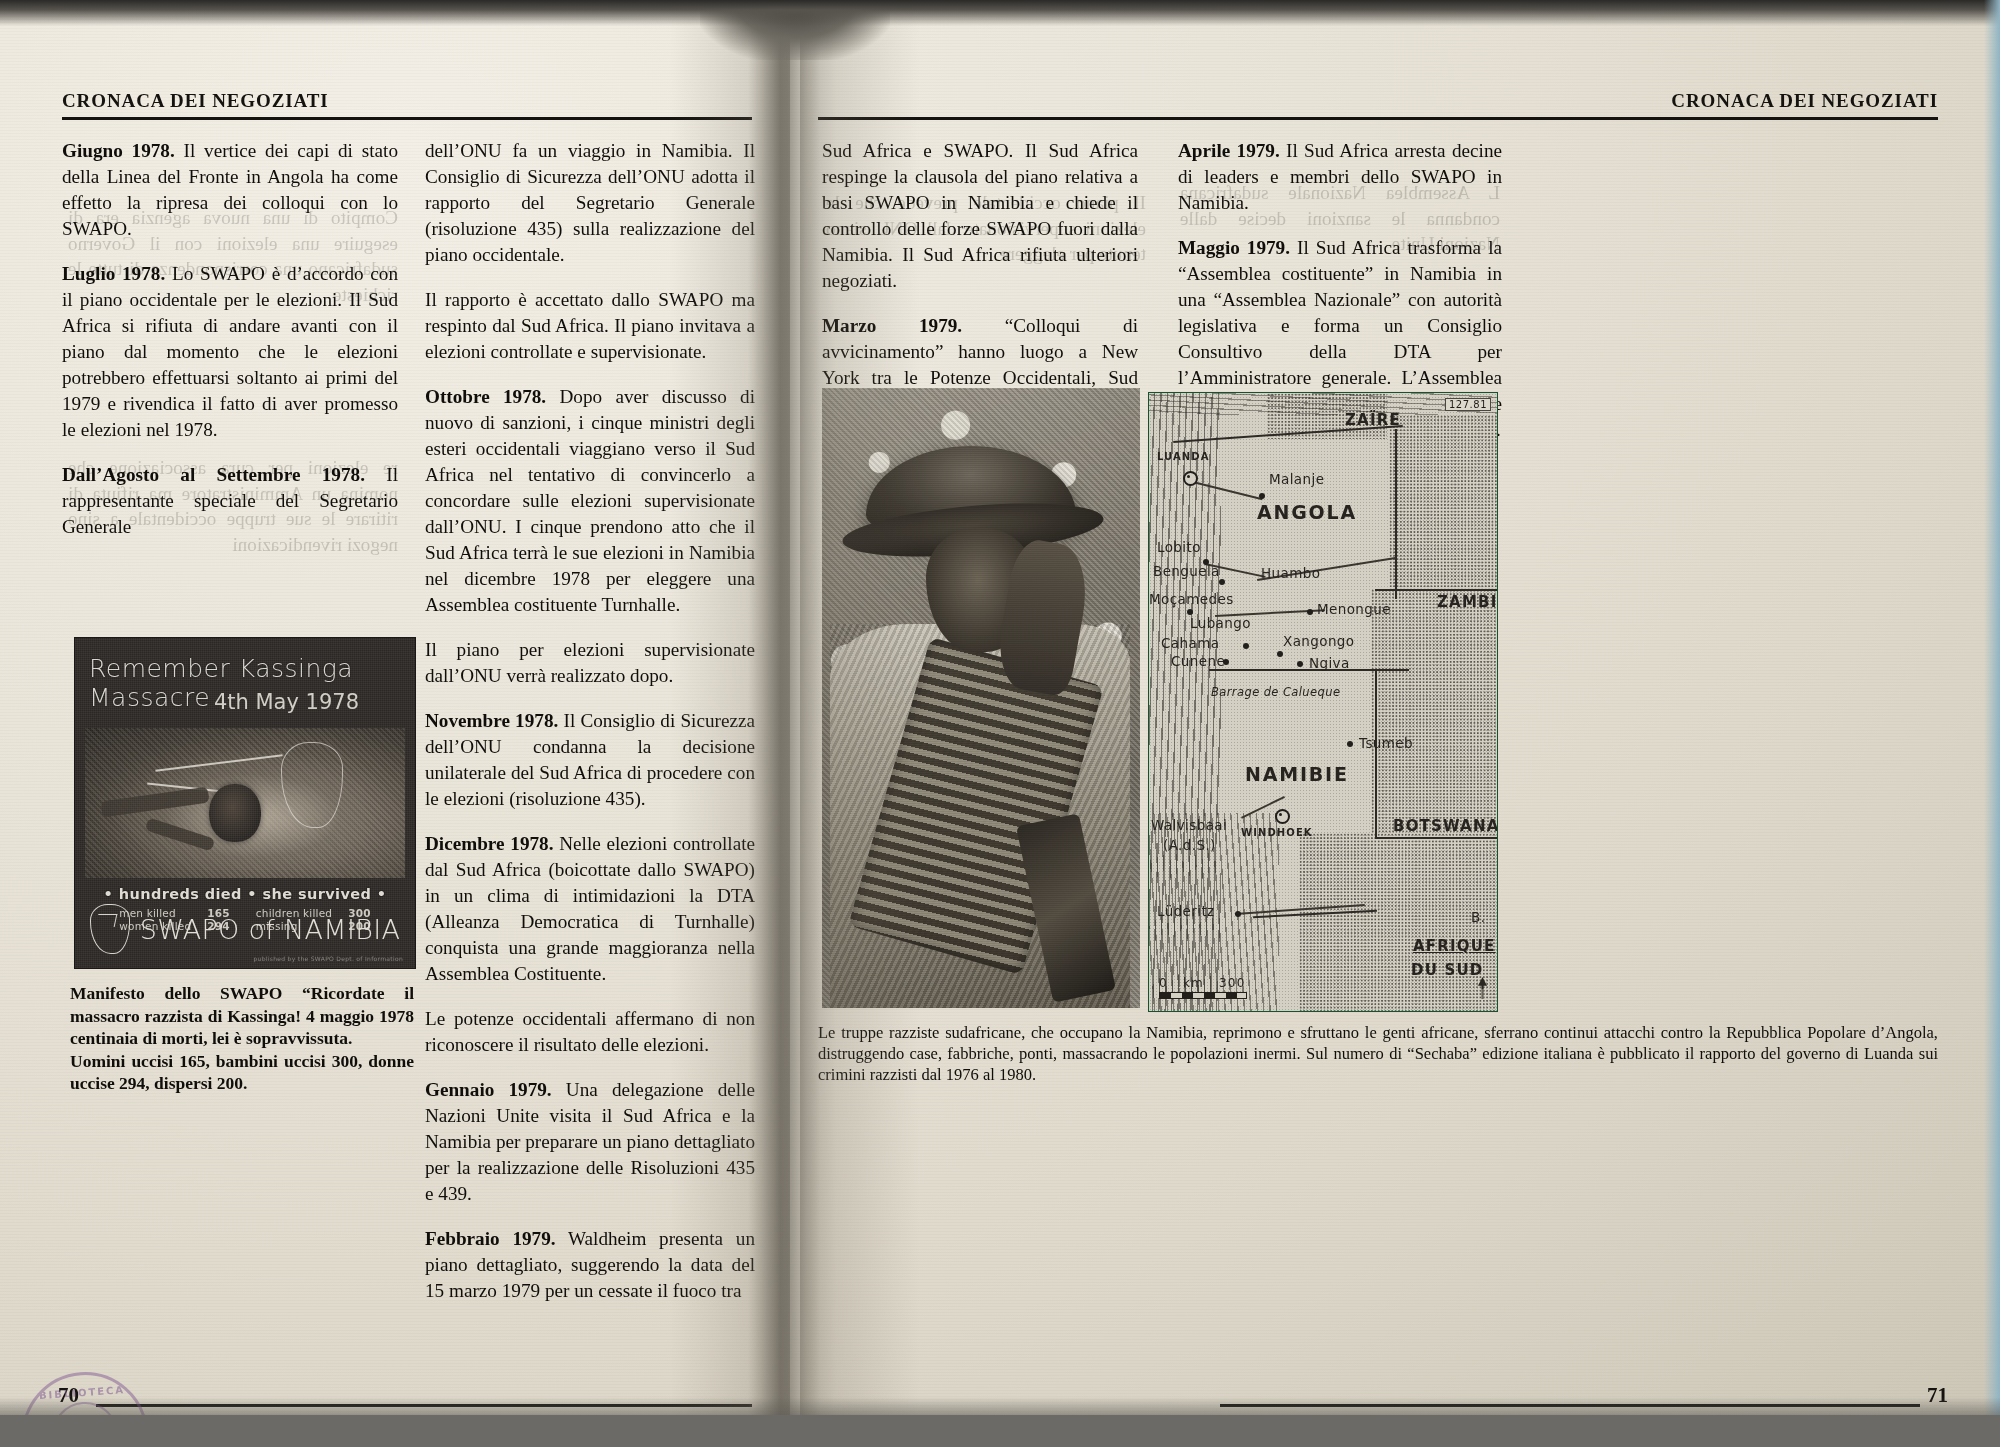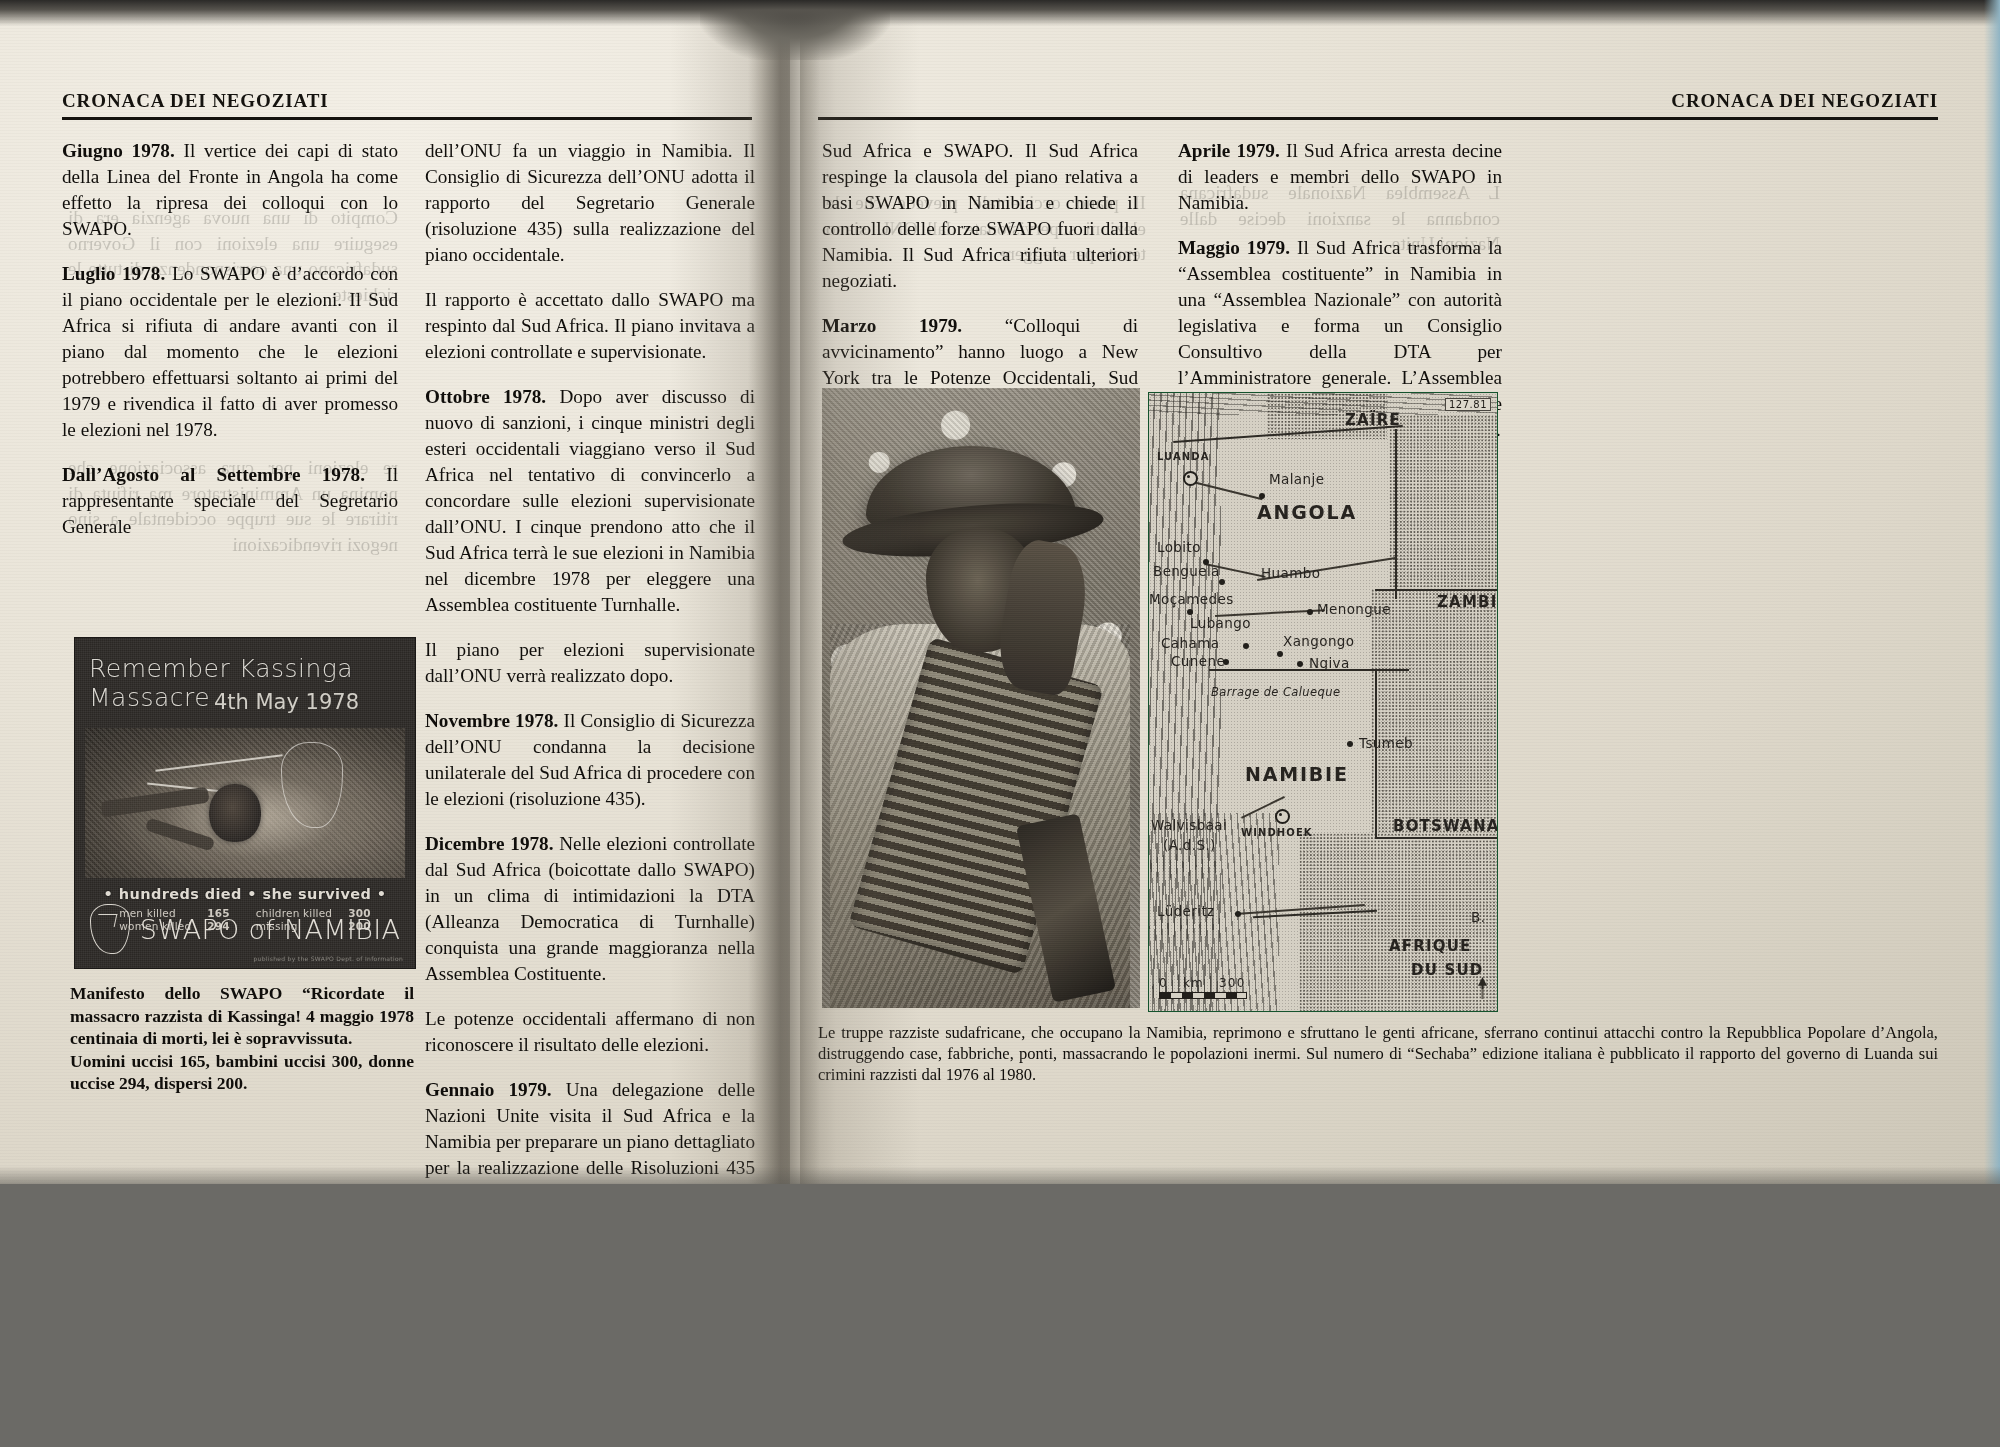--- a/index.html
+++ b/index.html
@@ -1,18 +1,18 @@
 <!DOCTYPE html>
 <html><head>
 <meta charset="utf-8">
 <style>
   html,body{margin:0;padding:0;background:#6b6a66;}
   body{font-family:"Liberation Serif", serif;}
   .page-wrap{
-    position:relative;width:2000px;height:1184px;overflow:hidden;
+    position:relative;width:2000px;height:1415px;overflow:hidden;
     background:#cfcac0;
   }
   
   .scan{
     position:absolute;inset:0;
     background:
       radial-gradient(ellipse at 20% 10%, #f3efe6 0%, #e9e4d8 40%, #ded8ca 70%, #cdc7b8 100%);
   }
   .scan:after{
     content:"";position:absolute;inset:0;
@@ -521,21 +521,21 @@
       <div class="map-road" style="left:92px;top:424px;width:48px;transform:rotate(-26deg);"></div>
       <div class="map-road" style="left:86px;top:520px;width:130px;transform:rotate(-4deg);"></div>
 
       <div class="map-code">127.81</div>
 
       <div class="map-lbl lbl-country sm" style="left:196px;top:18px;">ZAÏRE</div>
       <div class="map-lbl lbl-country" style="left:108px;top:108px;">ANGOLA</div>
       <div class="map-lbl lbl-country sm" style="left:288px;top:200px;">ZAMBIE</div>
       <div class="map-lbl lbl-country" style="left:96px;top:370px;">NAMIBIE</div>
       <div class="map-lbl lbl-country sm" style="left:244px;top:424px;">BOTSWANA</div>
-      <div class="map-lbl lbl-country sm" style="left:240px;top:544px;">AFRIQUE</div>
+      <div class="map-lbl lbl-country sm" style="left:264px;top:544px;text-decoration:underline;">AFRIQUE</div>
       <div class="map-lbl lbl-country sm" style="left:262px;top:568px;">DU SUD</div>
 
       <div class="map-lbl lbl-capital" style="left:8px;top:58px;">LUANDA</div>
       <div class="map-cap-dot" style="left:34px;top:78px;"></div>
       <div class="map-lbl lbl-capital" style="left:92px;top:434px;">WINDHOEK</div>
       <div class="map-cap-dot" style="left:126px;top:416px;"></div>
 
       <div class="map-lbl lbl-city" style="left:120px;top:78px;">Malanje</div>
       <div class="map-dot" style="left:110px;top:100px;"></div>
       <div class="map-lbl lbl-city" style="left:8px;top:146px;">Lobito</div>

